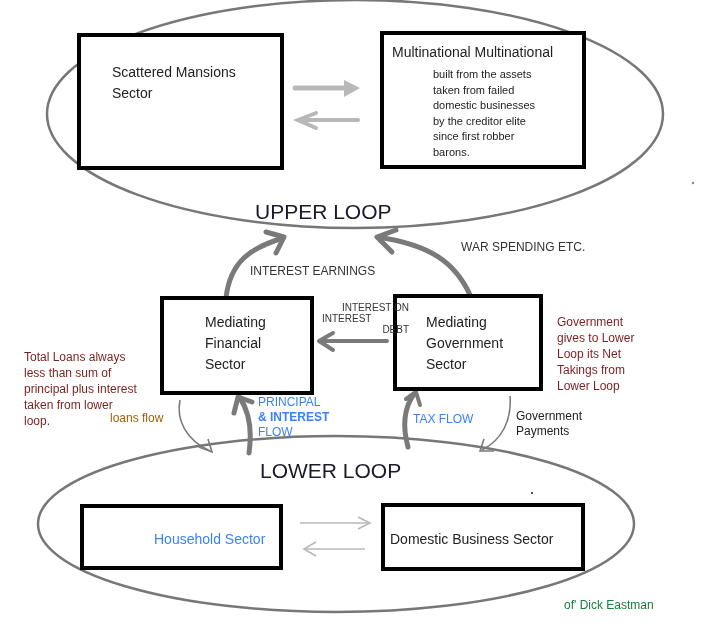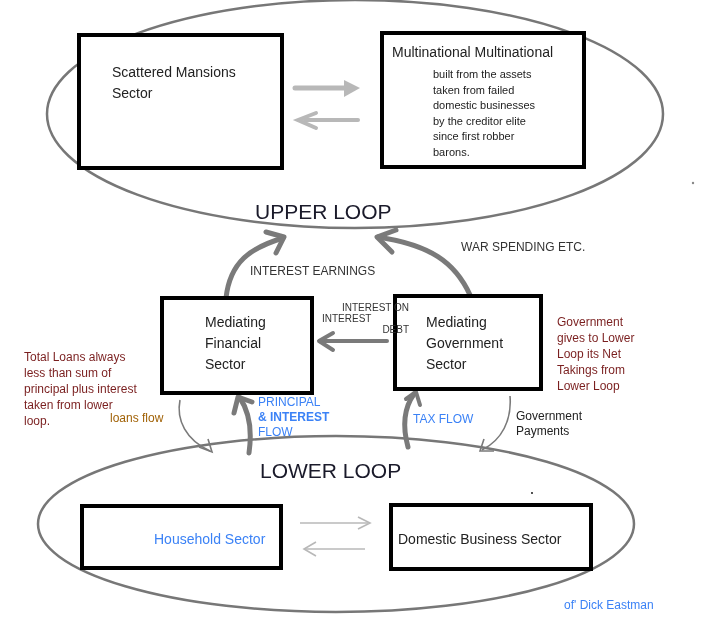--- a/index.html
+++ b/index.html
@@ -166,17 +166,17 @@
   <div>Government</div>
   <div>Payments</div>
 </div>
 
 <div class="lbl loop-title" style="left:260px; top:460px;">LOWER LOOP</div>
 
 <div class="box" style="left:80px; top:504px; width:203px; height:66px;">
   <div class="lbl" style="left:38px; top:24px; font-size:14px; color:#3b82f6;margin-left:32px;">Household Sector</div>
 </div>
 
-<div class="box" style="left:381px; top:503px; width:204px; height:68px;margin-left:8px;">
+<div class="box" style="left:381px; top:503px; width:204px; height:68px;">
   <div class="lbl" style="left:5px; top:25px; font-size:14px; color:#222;">Domestic Business Sector</div>
 </div>
 
-<div class="lbl" style="left:564px; top:599px; font-size:12px; color:#3b82f6;">of' Dick Eastman</div>
+<div class="lbl" style="left:564px; top:599px; font-size:12px; color:#15803d;">of' Dick Eastman</div>
 
 </body></html>

